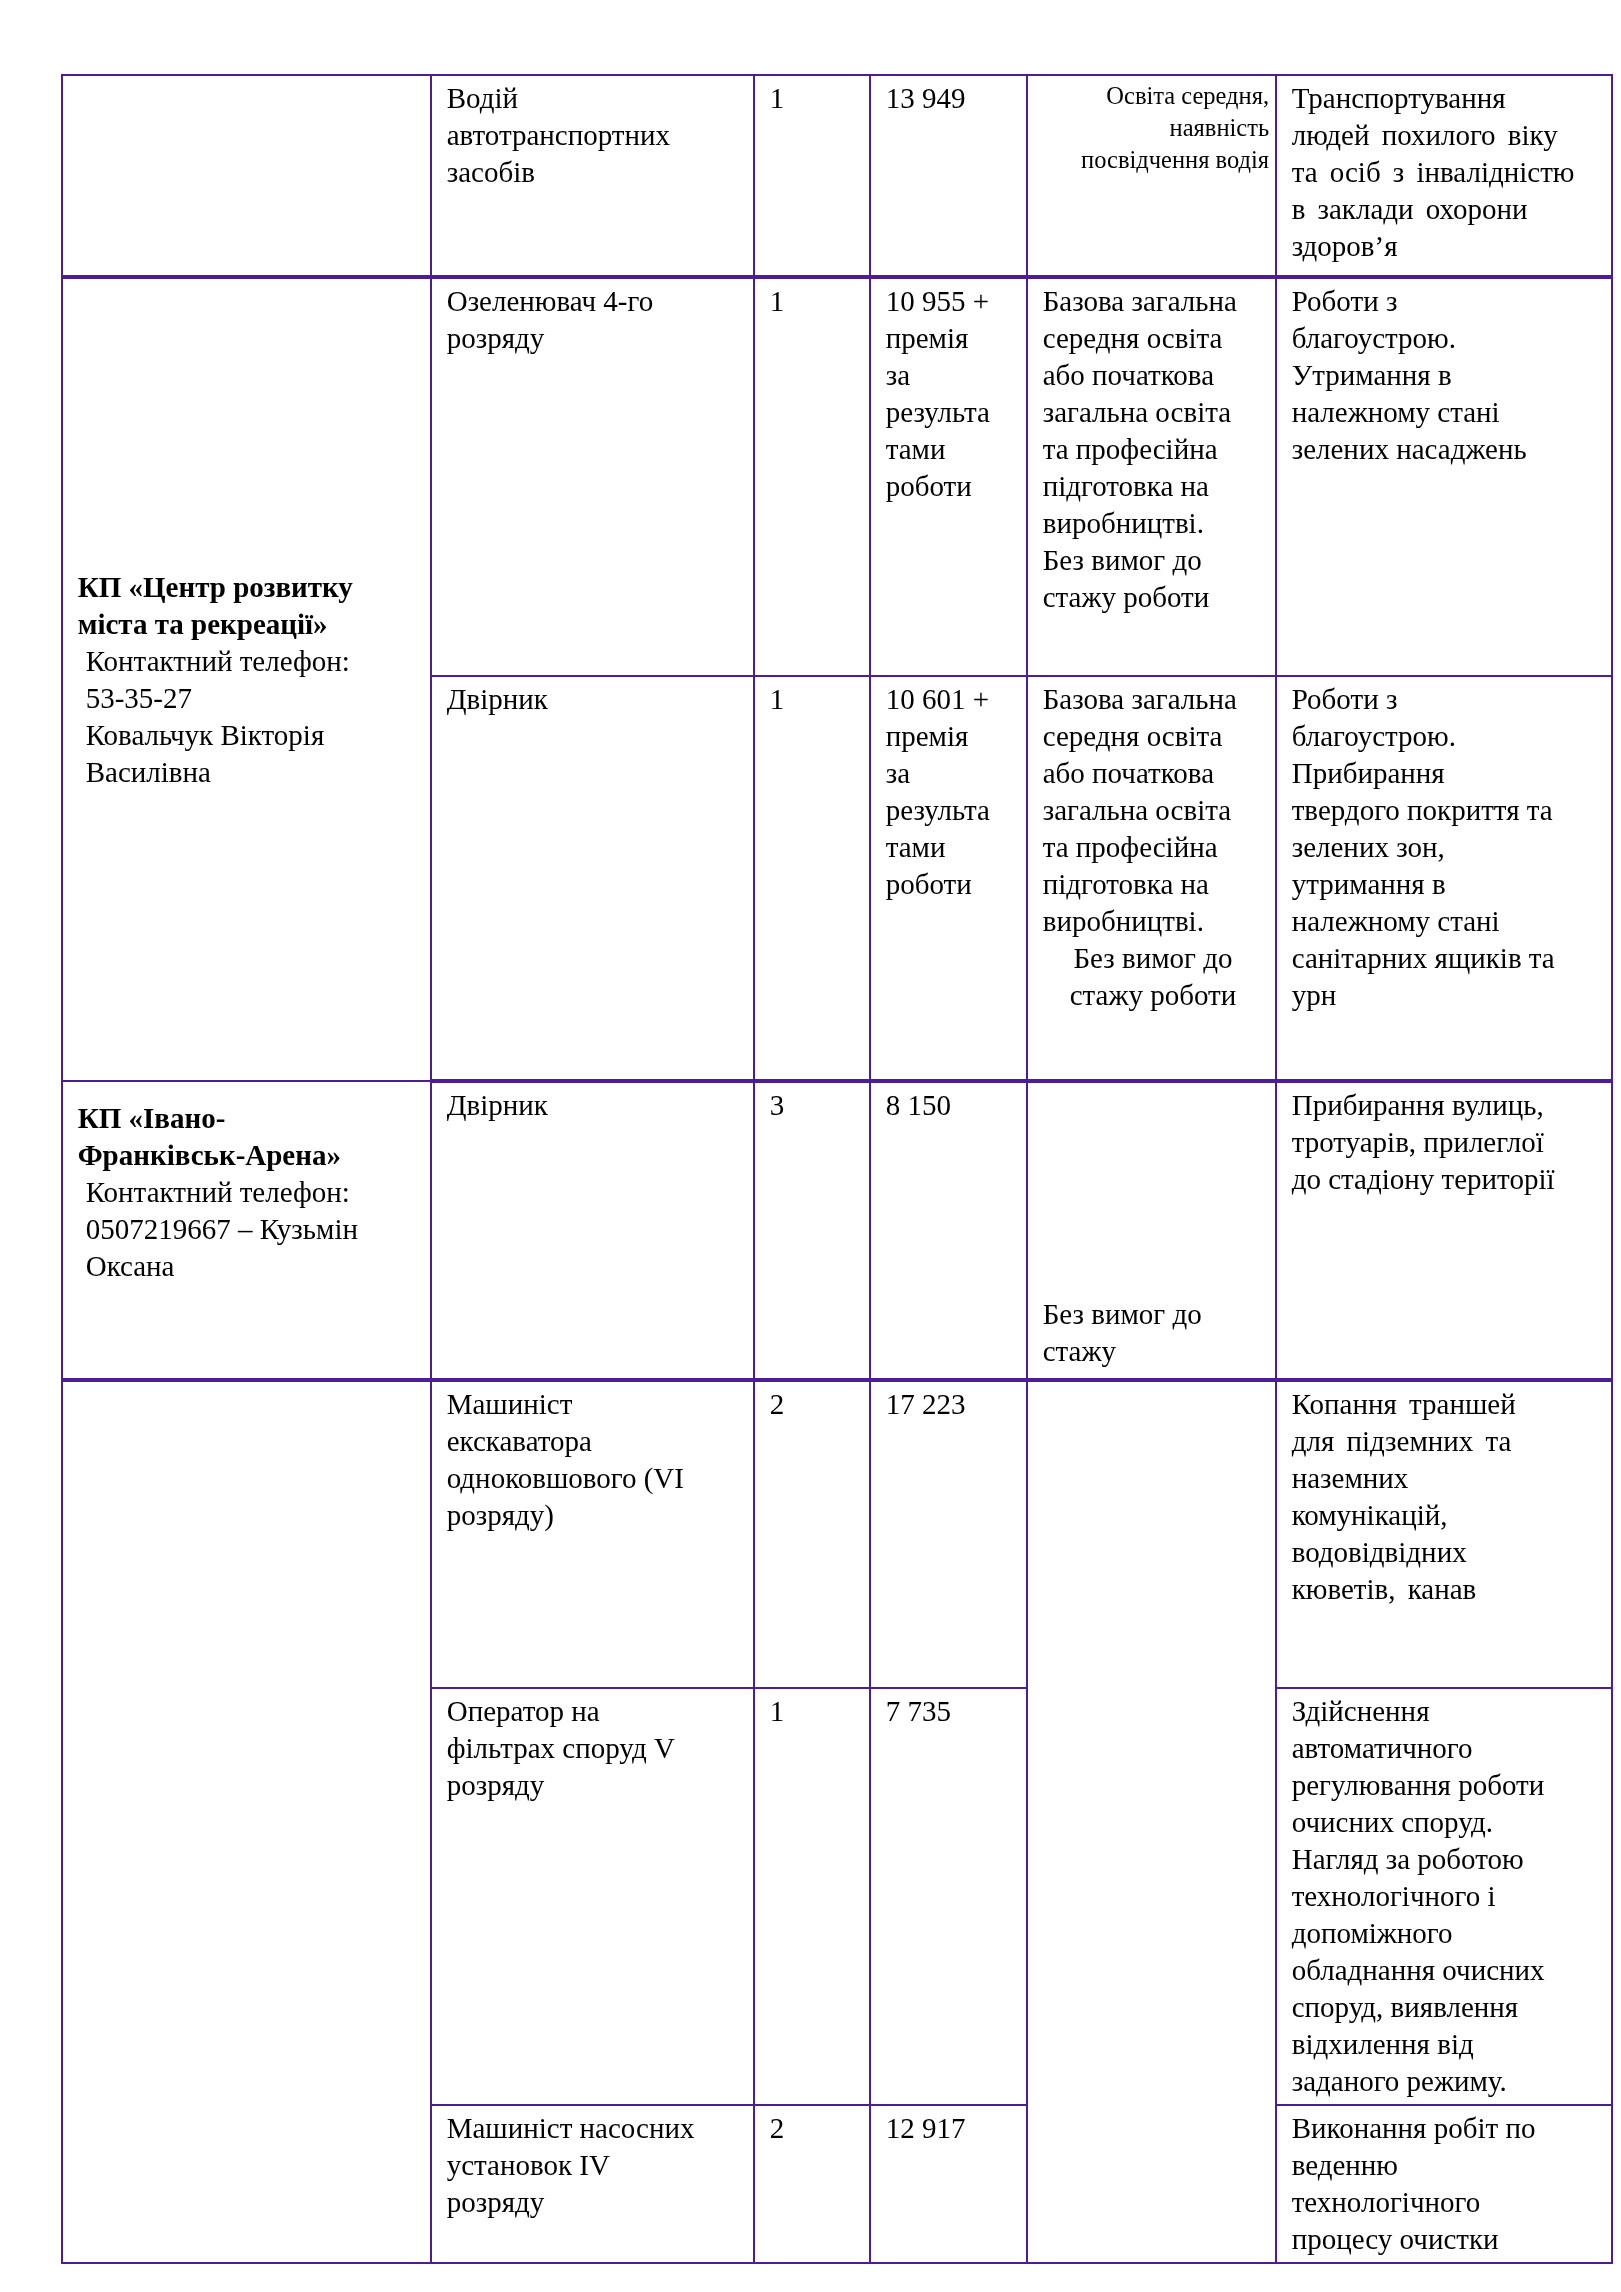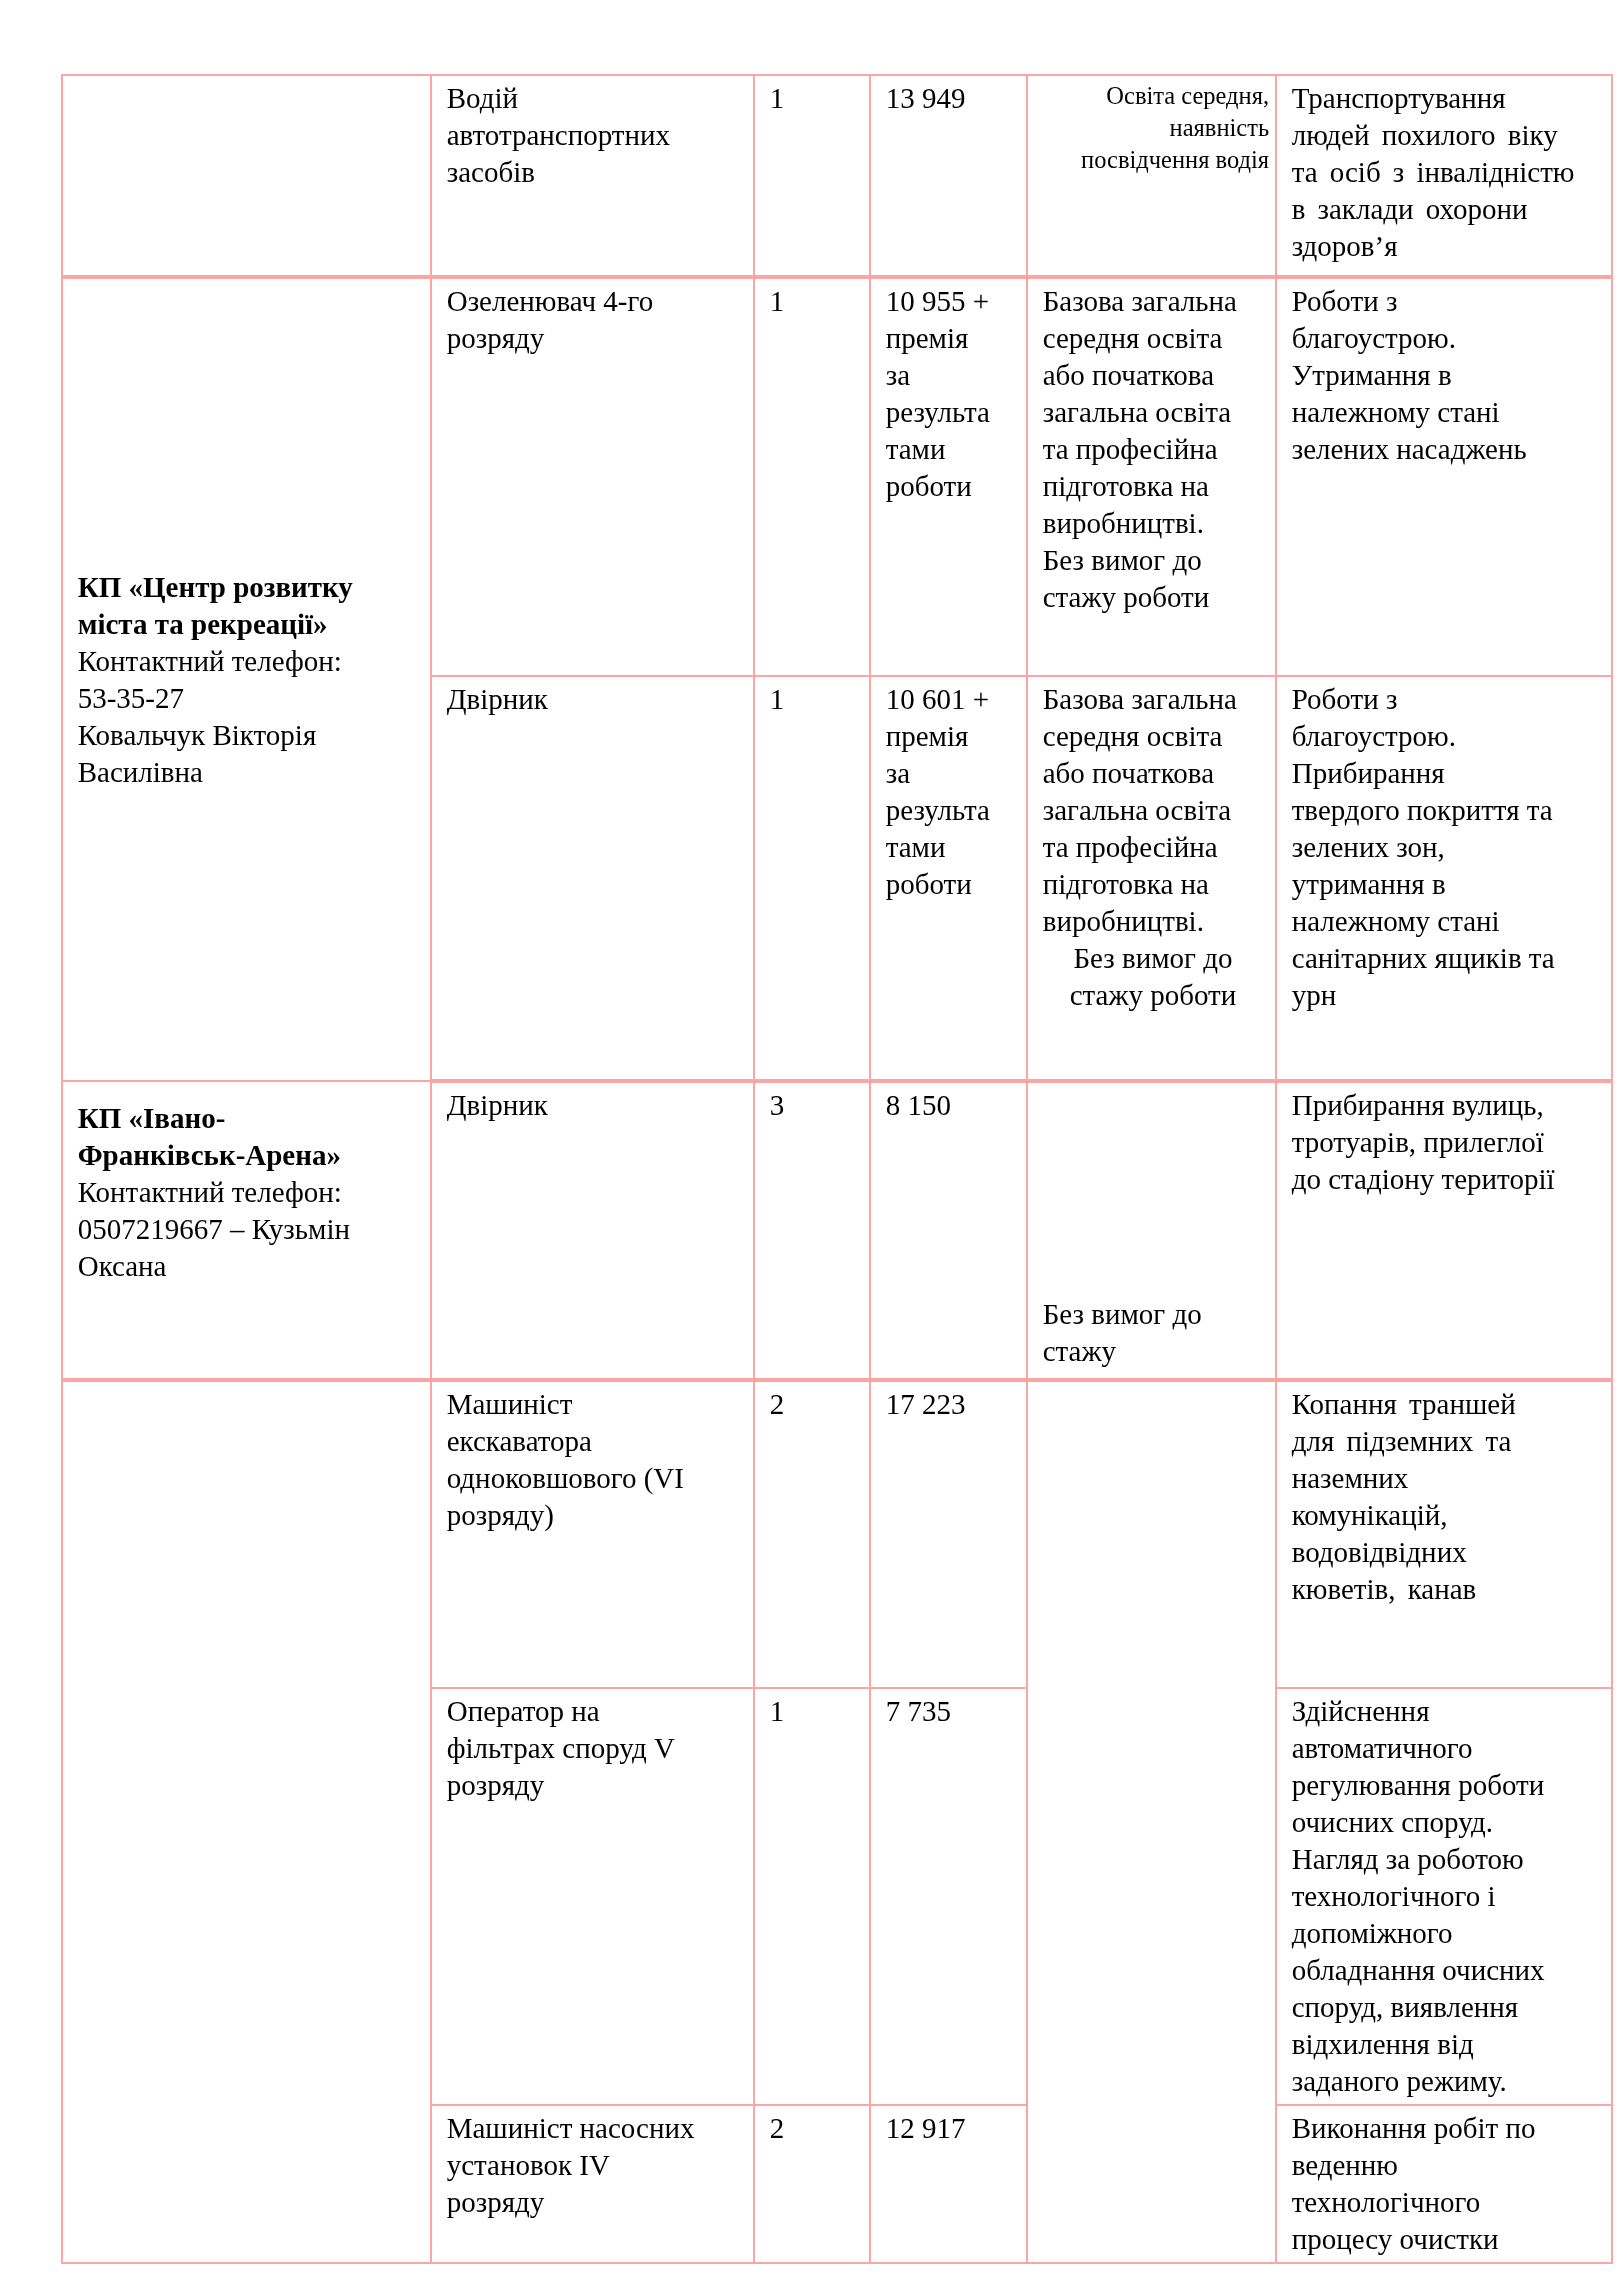--- a/index.html
+++ b/index.html
@@ -18,31 +18,31 @@
   }
   table.vac {
     border-collapse: collapse;
     table-layout: fixed;
     width: 1550px;
     margin: 74px 0 0 61px;
     border-top: 2px solid #000;
     border-bottom: 2.9px solid #000;
   }
   table.vac td {
-    border: 2px solid #fca5a5;
+    border: 2px solid #4c1d95;
     vertical-align: top;
     padding: 3.9px 11.8px 3.9px 14.7px;
     overflow: hidden;
   }
   
   tr.sec-end > td, td.sec-end { border-bottom-width: 4.9px; }
 
   .pre { white-space: pre-line; }
   .emp-name { font-weight: bold; display: block; }
-  .emp-contact { display: block; }
+  .emp-contact { display: block; margin-left: 8px; }
   .v-mid { vertical-align: middle !important; }
   .v-bot { vertical-align: bottom !important; padding-bottom: 7.8px !important; }
   .req-small {
     font-size: 24.5px;
     line-height: 32px;
     text-align: right;
     padding-left: 5.9px !important;
     padding-right: 5.9px !important;
   }
   .note-center { text-align: center; }

